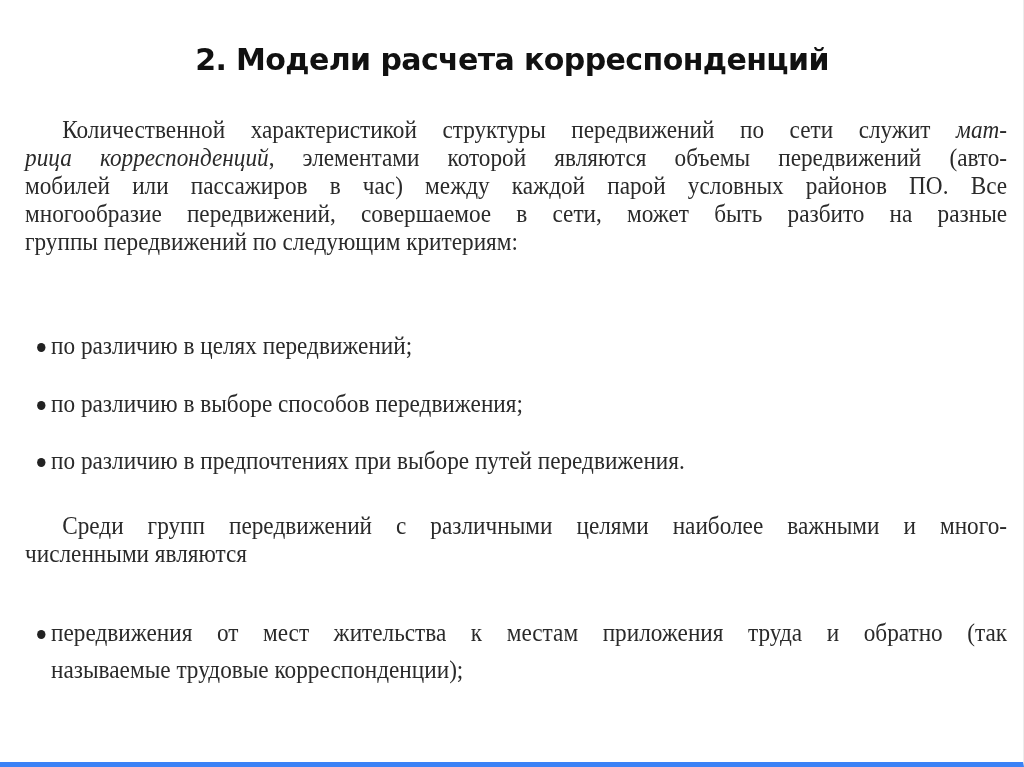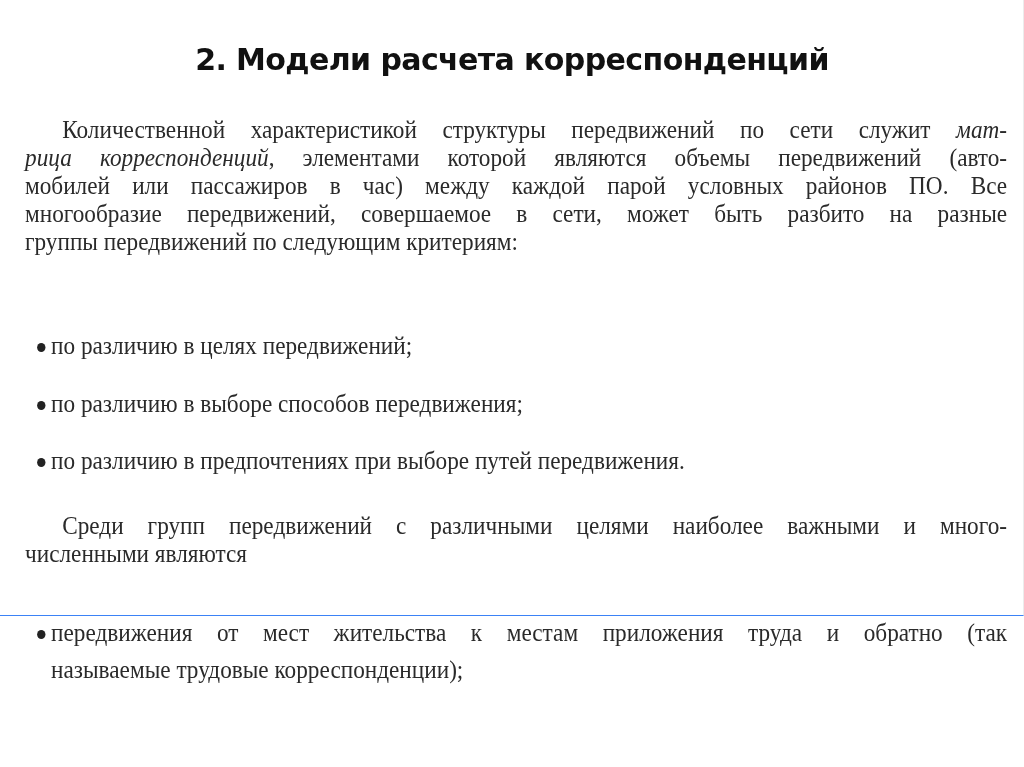--- a/index.html
+++ b/index.html
@@ -10,24 +10,24 @@
     body {
       width: 1024px;
       height: 767px;
       overflow: hidden;
       position: relative;
     }
     .slide {
       position: absolute;
       left: 0; top: 0;
       width: 1024px;
-      height: 616px;
+      height: 767px;
       background: #ffffff;
       border-right: 1px solid #ececec;
-      border-bottom: 1px solid #3b82f6;
+      border-bottom: 5px solid #3b82f6;
       box-sizing: border-box;
     }
     .title {
       position: absolute;
       left: 0;
       top: 40px;
       width: 1024px;
       text-align: center;
       font-family: "DejaVu Sans", sans-serif;
       font-weight: bold;

